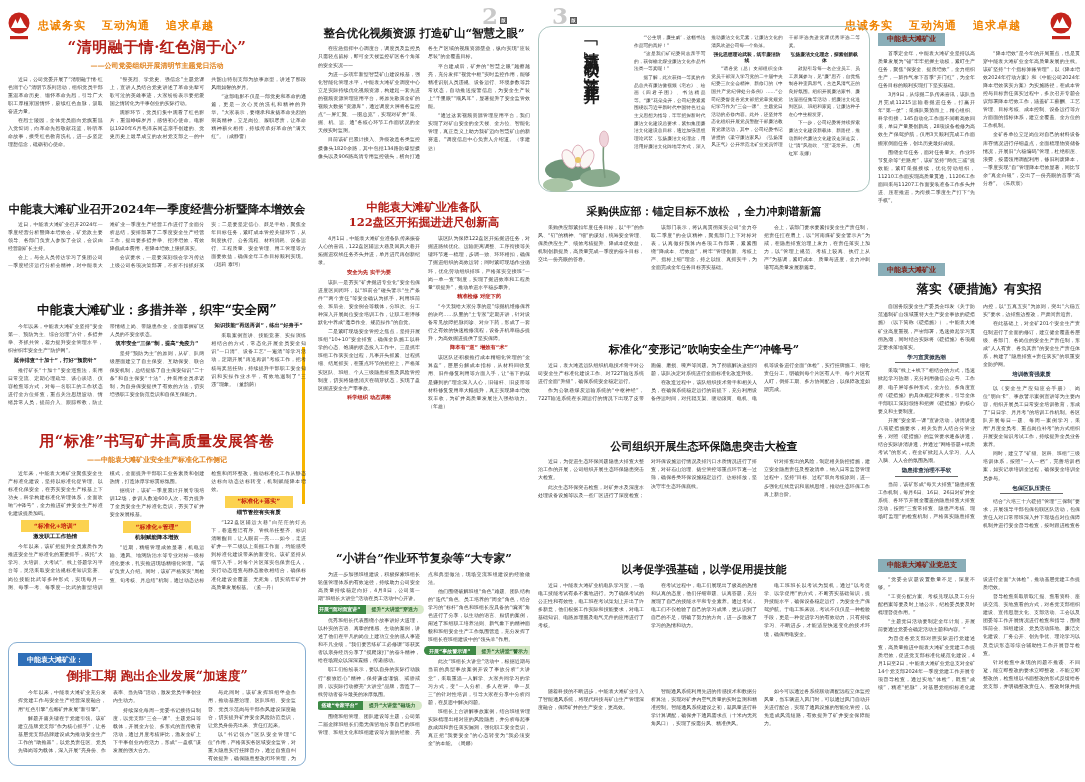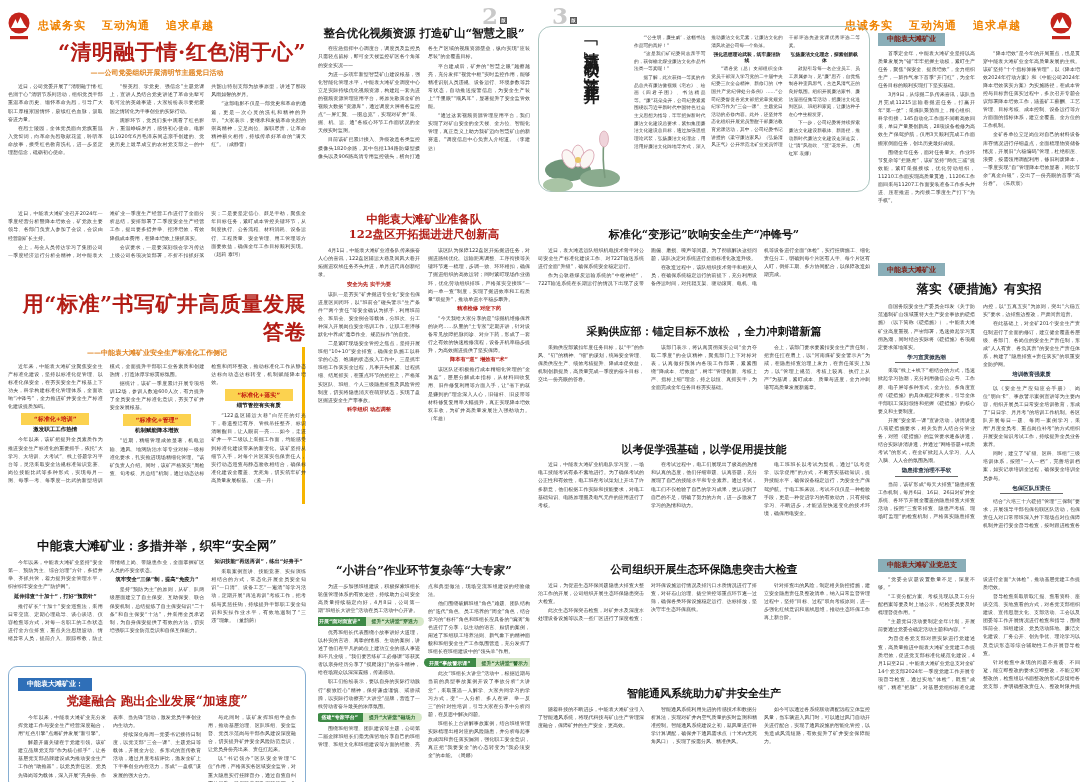--- a/index.html
+++ b/index.html
@@ -6,21 +6,21 @@
   body{width:1085px;height:782px;position:relative;background:#fff;overflow:hidden;
        font-family:"DejaVu Sans","Liberation Sans",sans-serif;color:#3a3a3a}
   .strip{position:absolute}
   p{margin:0 0 1px;text-indent:2em;text-align:justify;font-size:5px;line-height:1.62;color:#3a3a3a}
   .body{overflow:hidden}
   .cols3{column-count:3;column-gap:7px}
   .cols2{column-count:2;column-gap:8px}
   h2,h3{margin:0;font-family:"DejaVu Serif","Liberation Serif",serif;font-weight:bold}
   .t-red{color:#b31d16}
   .t-dark{color:#161616}
-  .t-xl{font-size:21px;text-align:right;letter-spacing:.5px;line-height:1.3}
+  .t-xl{font-size:15px;text-align:center;letter-spacing:.5px;line-height:1.3}
   .t-lg{font-size:12.5px;text-align:center;line-height:1.3}
   .t-md{font-size:11.5px;text-align:center;line-height:1.25}
   .t-sm{font-size:11px;text-align:center;line-height:1.25}
   .sub-orange{color:#e0821e;font-size:7px;font-weight:bold;text-align:center;margin:3px 0 4px}
   .in-sub{font-weight:bold;color:#161616;font-size:5.3px;text-align:center;margin:2px 0;text-indent:0;break-inside:avoid}
   .in-sub-red{font-weight:bold;color:#b31d16;font-size:5.3px;text-align:center;margin:2px 0;text-indent:0;break-inside:avoid}
   .badge-y{background:#fcd24f;color:#c31a10;font-weight:bold;font-size:6px;text-align:center;width:72%;margin:3px auto 1px;padding:1.5px 0;break-inside:avoid}
   .badge-s{font-weight:bold;font-size:5.5px;color:#111;text-align:center;margin:0 0 2px;break-inside:avoid}
   .u-sub{font-weight:bold;font-size:5.5px;color:#24303f;text-align:center;margin:3px auto 3px;border-bottom:1px solid #6a6a6a;width:64%;padding-bottom:1.5px;break-inside:avoid}
   .pill-row{display:flex;justify-content:center;margin:3px 0 2px;break-inside:avoid}
@@ -83,24 +83,38 @@
     <div class="body cols3" style="height:120px">
       <p>近日，公司党委开展了“清明融于情·红色润于心”清明节系列活动，组织党员干部重温革命历史、缅怀革命先烈，引导广大职工厚植家国情怀，赓续红色血脉，汲取奋进力量。</p>
       <p>在烈士陵园，全体党员面向党旗重温入党誓词，向革命先烈敬献花篮，聆听革命故事，接受红色教育洗礼，进一步坚定理想信念，砥砺初心使命。</p>
       <p>“祭英烈、学党史、强信念”主题党课上，宣讲人员结合党史讲述了革命先辈可歌可泣的英雄事迹，大家纷纷表示要把爱国之情转化为干事创业的实际行动。</p>
       <p>观影环节，党员们集中观看了红色影片，重温峥嵘岁月，感悟初心使命。电影以1920年6月毛泽东同志亲手创建的、党史历史上最早成立的农村党支部之一的中共韶山特别支部为故事原型，讲述了那段风雨如磐的岁月。</p>
       <p>“这部电影不仅是一部党史和革命的通篇，更是一次心灵的洗礼和精神的升华。”大家表示，要继承和发扬革命先烈的崇高精神，立足岗位、履职尽责，让革命精神薪火相传，持续传承好革命的“满天红”。（成静雷）</p>
     </div>
   </section>
 
   <section style="margin-top:7px">
+    <h2 class="t-dark t-md">中能袁大滩矿业召开2024年一季度经营分析暨降本增效会</h2>
     <div class="body cols3" style="height:74px;margin-top:4px">
       <p>近日，中能袁大滩矿业召开2024年一季度经营分析暨降本增效会，矿党政主要领导、各部门负责人参加了会议，会议由经营副矿长主持。</p>
       <p>会上，与会人员传达学习了集团公司一季度经济运行分析会精神，对中能袁大滩矿业一季度生产经营工作进行了全面分析总结，安排部署了二季度安全生产经营工作，提出要多措并举、挖潜增效，有效降低成本费用，在降本增效上狠抓落实。</p>
       <p>会议要求，一是要深刻领会学习传达上级公司各项决策部署，不折不扣抓好落实；二是要坚定信心、鼓足干劲，聚焦全年目标任务，紧盯成本管控关键环节，从制度执行、公务流程、材料消耗、设备运行、工程质量、安全管理、用工管理等方面要效益，确保全年工作目标顺利实现。（赵莉 泰珂）</p>
+    </div>
+  </section>
+
+  <section style="margin-top:8px">
+    <h2 class="t-dark t-lg">中能袁大滩矿业：多措并举，织牢“安全网”</h2>
+    <div class="body cols3" style="height:103px;margin-top:4px">
+      <p>今年以来，中能袁大滩矿业坚持“安全第一、预防为主、综合治理”方针，多措并举、齐抓共管，着力提升安全管理水平，织密织牢安全生产“防护网”。</p>
+      <div class="in-sub">延伸排查“十加十”，打好“预防针”</div>
+      <p>推行矿长“十加十”安全巡查法，采用日常交流、定期心理疏导、谈心谈话、仪容检查等方式，对每一名职工的工作状态进行全方位排查，重点关注思想波动、情绪异常人员，提前介入、跟踪帮教，防止带情绪上岗、带隐患作业，全面掌握矿区人员的不安全状态。</p>
+      <div class="in-sub">筑牢安全“三保”制，提高“免疫力”</div>
+      <p>坚持“预防为主”的原则，从矿、队两级层面建立了自主保安、互助保安、联合保安机制，总结提炼了自主保安知识“二十条”和自主保安“十法”，并采用全员承诺制，为自身保安提供了有效的方法，切实增强职工安全防范意识和自保互保能力。</p>
+      <div class="in-sub">知识技能“再送再训”，练出“好身手”</div>
+      <p>采取案例宣讲、技能竞赛、实操演练相结合的方式，常态化开展全员安全知识“一口清”、设备工艺“一遍清”等学习活动，定期开展“再送再训”考核工作，把考核与奖惩挂钩，持续提升干部职工安全知识和实操作业水平，有效地遏制了“三违”现象。（董韵荫）</p>
     </div>
   </section>
 
   <section style="margin-top:7px">
     <h2 class="t-red t-xl">用“标准”书写矿井高质量发展答卷</h2>
     <div class="sub-orange">——中能袁大滩矿业安全生产标准化工作侧记</div>
     <div class="body cols3" style="height:168px">
       <p>近年来，中能袁大滩矿业聚焦安全生产标准化建设，坚持以标准化促管理、以标准化保安全，在夯实安全生产根基上下功夫，科学构建标准化管理体系，全面吹响“冲锋号”，全力推进矿井安全生产标准化建设提质加码。</p>
       <div class="badge-y">“标准化+培训”</div>
       <div class="badge-s">激发职工工作热情</div>
@@ -108,36 +122,23 @@
       <p>据统计，该矿一季度累计开展专项培训12场，参训人数逾600人次，有力提升了全员安全生产标准化意识，夯实了矿井安全发展根基。</p>
       <div class="badge-y">“标准化+管理”</div>
       <div class="badge-s">机制赋能降本增效</div>
       <p>“近期，精细管理成效显著，机电运输、通风、地测防治水等专业对标一级标准化要求，扎实推进现场精细化管理。”该矿负责人介绍。同时，该矿严格落实“周检查、旬考核、月总结”机制，通过动态达标检查和闭环整改，推动标准化工作从静态达标向动态达标转变，机制赋能降本增效。</p>
       <div class="badge-y">“标准化+落实”</div>
       <div class="badge-s">细节管控有实有质</div>
       <p>“122盘区辅运大巷”白茫茫的灯光下，巷道整洁有序、管线吊挂整齐、标识清晰醒目，让人眼前一亮……如今，走进矿井一平二级以上采掘工作面，均能感受到标准化建设带来的新变化。该矿坚持从细节入手，对每个片区落实包保责任人，实行动态巡查与静态验收相结合，确保标准化建设全覆盖、无死角，切实筑牢矿井高质量发展根基。（孟一丹）</p>
     </div>
   </section>
 
-  <section style="margin-top:8px">
-    <h2 class="t-dark t-lg">中能袁大滩矿业：多措并举，织牢“安全网”</h2>
-    <div class="body cols3" style="height:103px;margin-top:4px">
-      <p>今年以来，中能袁大滩矿业坚持“安全第一、预防为主、综合治理”方针，多措并举、齐抓共管，着力提升安全管理水平，织密织牢安全生产“防护网”。</p>
-      <div class="in-sub">延伸排查“十加十”，打好“预防针”</div>
-      <p>推行矿长“十加十”安全巡查法，采用日常交流、定期心理疏导、谈心谈话、仪容检查等方式，对每一名职工的工作状态进行全方位排查，重点关注思想波动、情绪异常人员，提前介入、跟踪帮教，防止带情绪上岗、带隐患作业，全面掌握矿区人员的不安全状态。</p>
-      <div class="in-sub">筑牢安全“三保”制，提高“免疫力”</div>
-      <p>坚持“预防为主”的原则，从矿、队两级层面建立了自主保安、互助保安、联合保安机制，总结提炼了自主保安知识“二十条”和自主保安“十法”，并采用全员承诺制，为自身保安提供了有效的方法，切实增强职工安全防范意识和自保互保能力。</p>
-      <div class="in-sub">知识技能“再送再训”，练出“好身手”</div>
-      <p>采取案例宣讲、技能竞赛、实操演练相结合的方式，常态化开展全员安全知识“一口清”、设备工艺“一遍清”等学习活动，定期开展“再送再训”考核工作，把考核与奖惩挂钩，持续提升干部职工安全知识和实操作业水平，有效地遏制了“三违”现象。（董韵荫）</p>
-    </div>
-  </section>
-
   <section class="roundbox" style="margin-top:5px;height:124px">
     <span class="tag-blue">中能袁大滩矿业：</span>
-    <h2 class="t-red t-lg">党建融合 跑出企业发展“加速度”</h2>
+    <h2 class="t-red t-lg">倒排工期 跑出企业发展“加速度”</h2>
     <div class="body cols3" style="height:80px;margin-top:4px">
       <p>今年以来，中能袁大滩矿业充分发挥党建工作与安全生产经营深度融合，用“红色引擎”点燃矿井发展“新引擎”。</p>
       <p>解题开篇关键在于党建引领。该矿建立品牌党支部“作为核心抓手”，让各基层党支部品牌建设成为推动安全生产工作的“助推器”，以党员责任区、党员先锋岗等为载体，深入开展“亮身份、作表率、当先锋”活动，激发党员干事创业内生动力。</p>
       <p>持续深化每周一党委书记接待日制度，以党支部“三会一课”、主题党日等载体，开展全方位、多形式的宣传教育活动，通过月度考核评比，激发全矿上下干事创业内在活力，形成“一盘棋”谋发展的强大合力。</p>
       <p>与此同时，该矿发挥班组堡垒作用，推动基层治理、区队班组、安全监督、党员示范岗与干部作风建设深度融合，切实提升矿井安全风险防范意识，让党员身份亮出来、责任扛起来。</p>
       <p>以“书记领办”区队安全管理“C位”作用，严格落实各区域安全监管，对重大隐患实行挂牌督办，通过自查自纠有效提升，确保隐患整改闭环管理，为矿井安全发展提供坚强保证。（孟一丹）</p>
     </div>
   </section>
 </div>
 
@@ -147,21 +148,21 @@
     <h2 class="t-dark t-md">整合优化视频资源 打造矿山“智慧之眼”</h2>
     <div class="body cols2" style="height:148px;margin-top:4px">
       <p>在应急指挥中心调度台，调度员及监控员只需轻点鼠标，即可全天候监控矿区各个角落的安全实况——</p>
       <p>为进一步筑牢新型智慧矿山建设根基，强化智能化管理水平，中能袁大滩矿业调度中心立足实际持续优化视频资源，构建起一套先进的视频资源管理应用平台，将原先散落全矿的视频大数据“资源库”，通过调度大屏将各监控点“一屏汇聚、一图总览”，实现对矿井“采、掘、机、运、通”各核心环节工作面状况的全天候实时监测。</p>
       <p>目前该矿已累计接入、升级改造各类监控摄像头1820余路，其中包括134路防爆型摄像头以及906路高清专用监控镜头，横向打通各生产区域的视频资源壁垒，纵向实现“应装尽装”的全覆盖目标。</p>
       <p>平台建成后，矿井的“智慧之眼”越擦越亮，充分发挥“视觉中枢”实时监控作用，能够精准识别人员违规、设备运行、环境参数等异常状态，自动推送报警信息，为安全生产装上“千里眼”“顺风耳”，显著提升了安全监管效能。</p>
       <p>“通过这套视频资源管理应用平台，我们实现了对矿山安全的全天候、全方位、智能化管理，真正意义上助力我矿迈向智慧矿山的新赛道。”调度信息中心负责人介绍道。（李建达）</p>
     </div>
   </section>
 
-  <section style="margin-top:20px">
+  <section style="margin-top:8px">
     <h2 class="t-red t-md">
       <span style="display:block">中能袁大滩矿业准备队</span>
       <span style="display:block">122盘区开拓掘进进尺创新高</span>
     </h2>
     <div class="body cols2" style="height:308px;margin-top:5px">
       <p>4月1日，中能袁大滩矿业准备队传来振奋人心的喜讯，122盘区辅运大巷及回风大巷开拓掘进双线任务齐头并进，单月进尺再创新纪录。</p>
       <div class="in-sub-red">安全为先 实干为要</div>
       <p>该队一是夯实“矿井掘进专业化”安全包保进度区间闭环，以“班前会”碰头警示“生产条件”“两个责任”等安全确认为抓手，利用班前会、班后会、安全例会等载体，分班次、分工种深入开展岗位安全培训工作，让职工在潜移默化中养成“遵章作业、规范操作”的自觉。</p>
       <p>二是紧盯现场安全管控之焦点，坚持开展班组“10+10”安全排查，确保全队施工以科学的心态、饱满的状态投入工作中。三是抓牢班组工作落实全过程，凡事开头抓紧、过程抓细、结尾抓实，在重点环节的把控上，严格落实区队、班组、个人三级隐患排查及风险管控制度，切实将隐患消灭在萌芽状态，实现了盘区掘进安全生产零事故。</p>
       <div class="in-sub-red">科学组织 动态调整</div>
@@ -226,58 +227,57 @@
       <p>“这是我们矿纪委同志亲手写的，获得榆北煤业廉洁文化作品书法类一等奖呢！”</p>
       <p>据了解，此次获得一等奖的作品总共有廉洁微视频《宅右》、绘画《四君子图》、书法精品等。“廉”花朵朵开，公司纪委紧紧围绕以习近平新时代中国特色社会主义思想为指导，牢牢把握新时代廉洁文化建设总要求，紧扣集团廉洁文化建设总目标，通过加强思想理论武装，弘扬廉洁文化理念，用活用好廉洁文化阵地等方式，深入推动廉洁文化元素，让廉洁文化的清风吹进公司每一个角落。</p>
       <div class="in-sub" style="font-size:4.8px">强化思想理论武装，筑牢廉洁防线</div>
       <p>“请各党（总）支部组织全体党员干部深入学习党的二十届中央纪委三次全会精神、新修订的《中国共产党纪律处分条例》……”公司纪委督促各党支部把党章党规党纪学习作为“三会一课”、主题党日活动的必修内容。此外，还坚持常态化组织开展党员警醒干部廉洁教育党课活动，其中，公司纪委书记讲授的《梁守廉洁家风》（弘扬清风正气》公开示范北矿业党员管理干部评选先进党课优秀评选二等奖。</p>
       <div class="in-sub" style="font-size:4.8px">弘扬廉洁文化理念，探索创新载体</div>
       <p>鼓励引导每一名企业员工、员工亲属参与，见“廉”思齐，自觉抵制各种歪风邪气，营造风清气正的良好氛围。组织开展廉洁家书、廉洁漫画征集等活动，把廉洁文化送到区队、班组和家庭，让廉洁种子在心中生根发芽。</p>
       <p>下一步，公司纪委将持续探索廉洁文化建设新载体、新路径，推动新时代廉洁文化建设走深走实，让“清”风劲吹、“莲”花常开。（周红军 袁娜）</p>
     </div>
   </section>
 
+  <section style="margin-top:13px">
+    <h2 class="t-dark t-sm">采购供应部：锚定目标不放松 ，全力冲刺谱新篇</h2>
+    <div class="body cols3" style="height:84px;margin-top:4px">
+      <p>采购供应部紧扣年度任务目标，以“干”的作风、“钉”的精神、“细”的谋划，统筹安全管理、保质供应生产、绩效考核提升、降成本促效益，机制创新提质，高质量完成一季度的奋斗目标，交出一份亮眼的答卷。</p>
+      <p>该部门表示，将认真贯彻落实公司“全力夺取二季度”的会议精神，聚焦部门上下对标对表，认真做好预算内各项工作部署，紧紧围绕“降成本、增效益”，树牢“管理创新、考核上严、指标上细”理念，持之以恒、真抓实干，为全面完成全年任务目标夯实基础。</p>
+      <p>会上，该部门要求要紧扣安全生产责任制，把责任扛在肩上，以“河南煤矿安全警示片”为戒，在隐患排查治理上发力，在责任落实上加力，以“管理上规范、考核上较真、执行上从严”为基调，紧盯成本、质量与进度，全力冲刺谱写高质量发展新篇章。</p>
+    </div>
+  </section>
+
   <section style="margin-top:36px">
     <h2 class="t-dark t-sm">标准化“变形记”吹响安全生产“冲锋号”</h2>
     <div class="body cols3" style="height:66px;margin-top:4px">
       <p>近日，袁大滩选运队组织机电技术骨干对公司安全生产标准化建设工作、对722T输送系统进行全面“升级”，确保系统安全稳定运行。</p>
       <p>作为公轨巷煤炭运输系统的“中枢神经”，722T输送系统在长期运行的情况下出现了皮带跑偏、磨损、噪声等问题。为了彻底解决这些问题，该队决定对系统进行全面标准化改造升级。</p>
       <p>在改造过程中，该队组织技术骨干和相关人员，在确保系统稳定运行的前提下，充分利用设备停运时间，对托辊支架、驱动滚筒、电机、电机等设备进行全面“体检”，实行挂牌施工、细化责任分工，明确到每个片区有人干、每个片区有人盯，倒排工期、多方协同配合，以保障改造如期完成。</p>
     </div>
   </section>
 
   <section style="margin-top:13px">
-    <h2 class="t-dark t-sm">采购供应部：锚定目标不放松 ，全力冲刺谱新篇</h2>
-    <div class="body cols3" style="height:84px;margin-top:4px">
-      <p>采购供应部紧扣年度任务目标，以“干”的作风、“钉”的精神、“细”的谋划，统筹安全管理、保质供应生产、绩效考核提升、降成本促效益，机制创新提质，高质量完成一季度的奋斗目标，交出一份亮眼的答卷。</p>
-      <p>该部门表示，将认真贯彻落实公司“全力夺取二季度”的会议精神，聚焦部门上下对标对表，认真做好预算内各项工作部署，紧紧围绕“降成本、增效益”，树牢“管理创新、考核上严、指标上细”理念，持之以恒、真抓实干，为全面完成全年任务目标夯实基础。</p>
-      <p>会上，该部门要求要紧扣安全生产责任制，把责任扛在肩上，以“河南煤矿安全警示片”为戒，在隐患排查治理上发力，在责任落实上加力，以“管理上规范、考核上较真、执行上从严”为基调，紧盯成本、质量与进度，全力冲刺谱写高质量发展新篇章。</p>
+    <h2 class="t-dark t-sm">公司组织开展生态环保隐患突击大检查</h2>
+    <div class="body cols3" style="height:90px;margin-top:4px">
+      <p>近日，为促进生态环保问题隐患大排查大整治工作的开展，公司组织开展生态环保隐患突击大检查。</p>
+      <p>此次生态环保突击检查，对矿井水及深度水处理设备设施等以及一些厂区进行了深度检查；对环保设施运行情况及排污口水质情况进行了排查，对矸石山治理、扬尘管控等重点环节逐一过筛，确保各类环保设施稳定运行、达标排放，坚决守牢生态环保底线。</p>
+      <p>针对排查出的风险，制定相关防控措施，建立安全隐患责任及整改清单，纳入日常监督管理过程中，坚持“目标、过程”双向考核原则，进一步强化红线意识和底线思维，推动生态环保工作再上新台阶。</p>
     </div>
   </section>
 
   <section style="margin-top:16px">
     <h2 class="t-dark t-sm">以考促学强基础，以学促用提技能</h2>
     <div class="body cols3" style="height:90px;margin-top:4px">
       <p>近日，中能袁大滩矿业机电队学习室，一场电工技能考试有条不紊地进行。为了确保考试的公正性和有效性，电工班在考试策划上开出了许多新意，他们根据工作实际和技能要求，对电工基础知识、电路原理图及电气元件的应用进行了考核。</p>
       <p>在考试过程中，电工们展现出了极高的热情和认真的态度，他们仔细审题、认真答题，充分展现了自己的技能水平和专业素养。通过考试，电工们不仅检验了自己的学习成果，更认识到了自己的不足，明确了努力的方向，进一步激发了学习的热情和动力。</p>
       <p>电工班班长以考试为契机，通过“以考促学、以学促用”的方式，不断夯实基础知识，提升技能水平，确保设备稳定运行，为安全生产保驾护航。于电工班来说，考试不仅仅是一种检验手段，更是一种促进学习的有效动力，只有持续学习、不断进步，才能适应快速变化的技术环境，确保用电安全。</p>
     </div>
   </section>
 
-  <section style="margin-top:13px">
-    <h2 class="t-dark t-sm">公司组织开展生态环保隐患突击大检查</h2>
-    <div class="body cols3" style="height:90px;margin-top:4px">
-      <p>近日，为促进生态环保问题隐患大排查大整治工作的开展，公司组织开展生态环保隐患突击大检查。</p>
-      <p>此次生态环保突击检查，对矿井水及深度水处理设备设施等以及一些厂区进行了深度检查；对环保设施运行情况及排污口水质情况进行了排查，对矸石山治理、扬尘管控等重点环节逐一过筛，确保各类环保设施稳定运行、达标排放，坚决守牢生态环保底线。</p>
-      <p>针对排查出的风险，制定相关防控措施，建立安全隐患责任及整改清单，纳入日常监督管理过程中，坚持“目标、过程”双向考核原则，进一步强化红线意识和底线思维，推动生态环保工作再上新台阶。</p>
-    </div>
-  </section>
-
   <section style="margin-top:16px">
-    <h2 class="t-dark t-sm">智能通风系统助力矿井安全生产</h2>
     <div class="body cols3" style="height:62px;margin-top:4px">
       <p>随着科技的不断进步，中能袁大滩矿业引入了智能通风系统，将现代科技与矿山生产管理深度融合，保障矿井的生产安全，更高效。</p>
       <p>智能通风系统利用先进的传感技术和数据分析算法，实现对矿井内空气质量的实时监测和精准控制。智能通风系统建设之初，就风量进行科学计算调配，确保井下通风需求点（十米内无死角风口），实现了按需分风、精准供风。</p>
       <p>如今可以通过各系统联动调配远程立体监控风量，当车辆进入风门时，可以通过风门自动开关进行配合，实现了通风设施的智能化管控，以免造成风流短路，有效提升了矿井安全保障能力。</p>
     </div>
   </section>
 </div>
 
 <div class="strip" style="left:878px;top:26px;width:202px">
 

